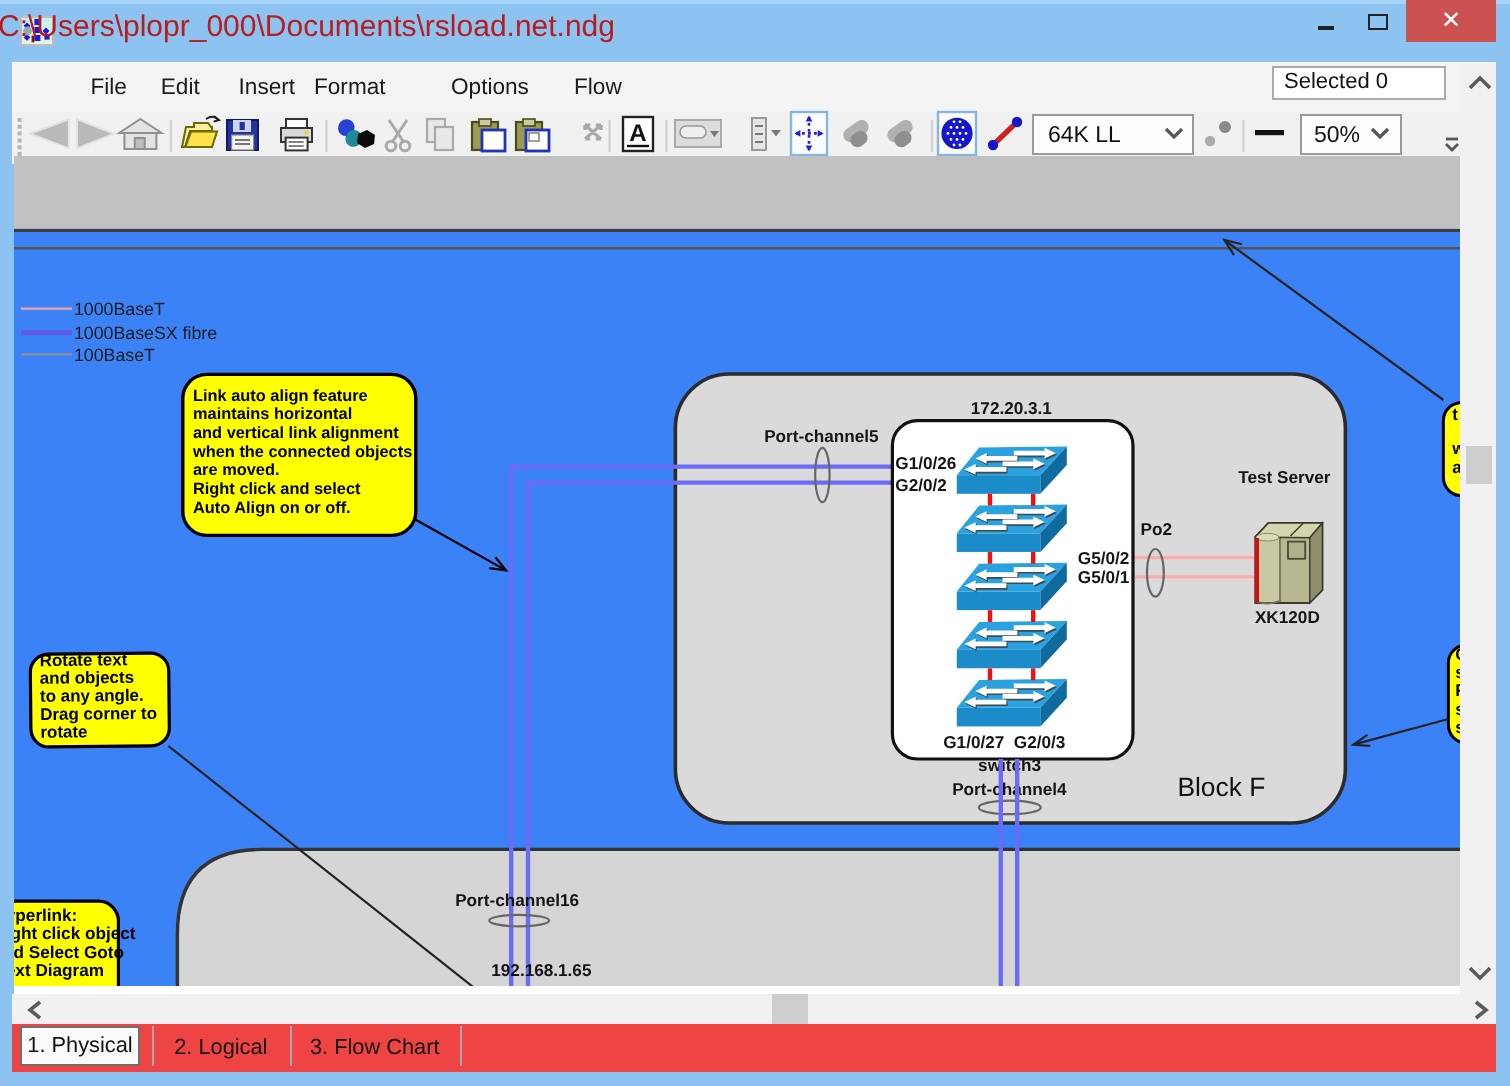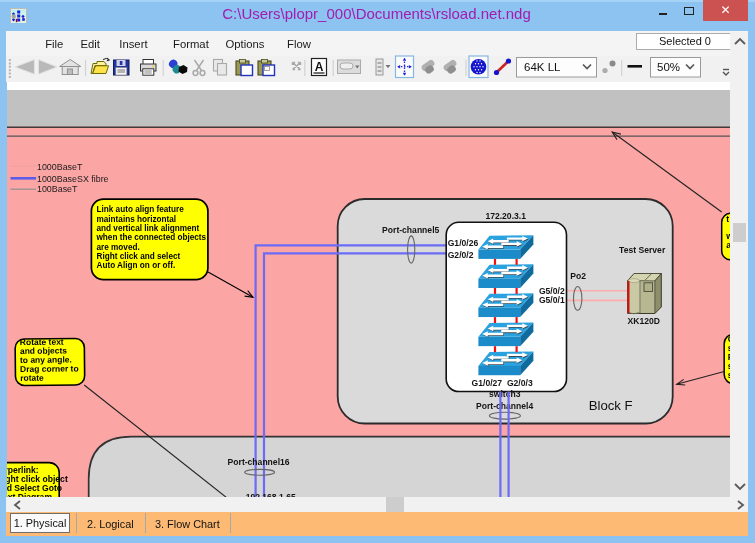--- a/index.html
+++ b/index.html
@@ -25,35 +25,35 @@
 <rect x="6.2" y="8.5" width="3" height="3"></rect>
 <path d="M2.5,2.2 l1.7,1.7 l-1.7,1.7 l-1.7,-1.7 Z"></path>
 <path d="M12,4.8 l1.7,1.7 l-1.7,1.7 l-1.7,-1.7 Z"></path>
 <path d="M2.5,8 l1.7,1.7 l-1.7,1.7 l-1.7,-1.7 Z"></path>
 <rect x="11.2" y="8.2" width="2.6" height="2.6"></rect>
 </g>
 <circle cx="2.8" cy="6.5" r="2.2" fill="#9aa8a8"></circle>
 <rect x="4.8" y="8.8" width="1.4" height="3.4" fill="#8a1020"></rect>
 </svg>
 </div>
-<div class="abs" style="left:-1px;top:5px;width:755px;text-align:center;font-size:15px;color:#a21caf;">C:\Users\plopr_000\Documents\rsload.net.ndg</div>
+<div class="abs" style="left:-1px;top:5px;width:755px;text-align:left;font-size:15px;color:#b91c1c;">C:\Users\plopr_000\Documents\rsload.net.ndg</div>
 <div class="abs" style="left:659px;top:12.5px;width:8px;height:2.5px;background:#222;"></div>
 <div class="abs" style="left:684px;top:7px;width:8px;height:6px;border:1.5px solid #222;"></div>
 <div class="abs" style="left:703px;top:0;width:45px;height:21px;background:#cc5252;color:#fff;text-align:center;font-size:12px;line-height:20px;">✕</div>
 
 <div class="abs" style="left:5.5px;top:30.5px;width:742px;height:25px;background:#f4f4f4;"></div>
 <div class="abs" style="left:0;top:31px;width:755px;height:25px;font-size:11.3px;color:#1a1a1a;margin-left:20px;">
   <span class="abs" style="left:25.2px;top:7px;">File</span>
   <span class="abs" style="left:60.4px;top:7px;">Edit</span>
   <span class="abs" style="left:99.3px;top:7px;">Insert</span>
-  <span class="abs" style="left:153px;top:7px;">Format</span>
+  <span class="abs" style="left:137px;top:7px;">Format</span>
   <span class="abs" style="left:205.5px;top:7px;">Options</span>
   <span class="abs" style="left:267px;top:7px;">Flow</span>
 </div>
-<div class="abs" style="left:636px;top:33px;width:80px;height:15px;background:#fff;border:1px solid #ababab;font-size:11px;color:#111;line-height:15px;padding-left:22px;">Selected 0</div>
+<div class="abs" style="left:636px;top:33px;width:80px;height:15px;background:#fff;border:1px solid #ababab;font-size:11px;color:#111;line-height:15px;padding-left:5px;">Selected 0</div>
 
 <div class="abs" style="left:5.5px;top:55.5px;width:742px;height:26.5px;background:#f1f1f1;"></div>
 <svg class="abs" id="toolbar" style="left:7px;top:55px;" width="741" height="30" font-family="Liberation Sans,sans-serif">
 
 <line x1="2.8" y1="4" x2="2.8" y2="24" stroke="#b5b5b5" stroke-width="2" stroke-dasharray="2 1.4"></line>
 
 <polygon points="8,11.9 27.4,4.6 27.4,19.2" fill="#b9b9b9" stroke="#e2e2e2" stroke-width="1"></polygon>
 <polygon points="50,11.9 31.5,4.6 31.5,19.2" fill="#b9b9b9" stroke="#e2e2e2" stroke-width="1"></polygon>
 
 <g stroke="#909090" fill="#e3e3e3">
@@ -213,21 +213,21 @@
 <path d="M679,9.5 L683,13.5 L687,9.5" stroke="#555" stroke-width="1.6" fill="none"></path>
 </g>
 
 <g stroke="#555" stroke-width="1.4" fill="none">
 <line x1="716" y1="14.5" x2="722" y2="14.5"></line>
 <path d="M716,17 L719,20 L722,17"></path>
 </g>
 </svg>
 
 <div class="abs" style="left:0;top:82px;width:6.8px;height:415px;background:#8cc3f0;"></div>
-<div class="abs" style="left:6.8px;top:90px;width:723.2px;height:415px;background:#fca5a5;overflow:hidden;">
+<div class="abs" style="left:6.8px;top:78px;width:723.2px;height:415px;background:#3b82f6;overflow:hidden;">
 <svg id="diagram" width="723.2" height="415" viewBox="6.8 82 723.2 415" font-family="Liberation Sans,sans-serif">
 
 <rect x="6.8" y="82" width="723.2" height="36.4" fill="#c1c1c1"></rect>
 <line x1="6.8" y1="119.2" x2="730" y2="119.2" stroke="#3c3c3c" stroke-width="1.5"></line>
 <line x1="6.8" y1="128.1" x2="730" y2="128.1" stroke="#555" stroke-width="1.2"></line>
 
 <path d="M88.5,560 L88.5,471 Q88.5,428.7 131,428.7 L760,428.7 L760,560 Z" fill="#d5d5d5" stroke="#333" stroke-width="1.7"></path>
 
 <rect x="337.5" y="191" width="335" height="224.5" rx="27" fill="#dadada" stroke="#2b2b2b" stroke-width="1.8"></rect>
 
@@ -398,20 +398,20 @@
 
 <div class="abs" style="left:5.5px;top:497px;width:742px;height:15px;background:#f1f1f1;"></div>
 <div class="abs" style="left:386px;top:497px;width:18px;height:15px;background:#cdcdcd;"></div>
 <svg class="abs" style="left:12.5px;top:499px;" width="9" height="12">
     <path d="M7,2 L2,6 L7,10" stroke="#5a5a5a" stroke-width="1.8" fill="none"></path>
   </svg>
 <svg class="abs" style="left:735.5px;top:499px;" width="9" height="12">
     <path d="M2,2 L7,6 L2,10" stroke="#5a5a5a" stroke-width="1.8" fill="none"></path>
   </svg>
 
-<div class="abs" style="left:5.5px;top:512px;width:742px;height:23.5px;background:#fdba74;font-size:10.9px;color:#111;">
+<div class="abs" style="left:5.5px;top:512px;width:742px;height:23.5px;background:#ef4444;font-size:10.9px;color:#111;">
   <div class="abs" style="left:4.5px;top:0.8px;width:58px;height:18px;background:#fafafa;border:1px solid #6e6e6e;text-align:center;line-height:18px;">1. Physical</div>
   <div class="abs" style="left:70.9px;top:0.8px;width:1px;height:20px;background:#a8a8a8;"></div>
   <div class="abs" style="left:81.6px;top:6px;">2. Logical</div>
   <div class="abs" style="left:139.1px;top:0.8px;width:1px;height:20px;background:#a8a8a8;"></div>
   <div class="abs" style="left:149.5px;top:6px;">3. Flow Chart</div>
   <div class="abs" style="left:224.5px;top:0.8px;width:1px;height:20px;background:#a8a8a8;"></div>
 </div>
 
 </body></html>

